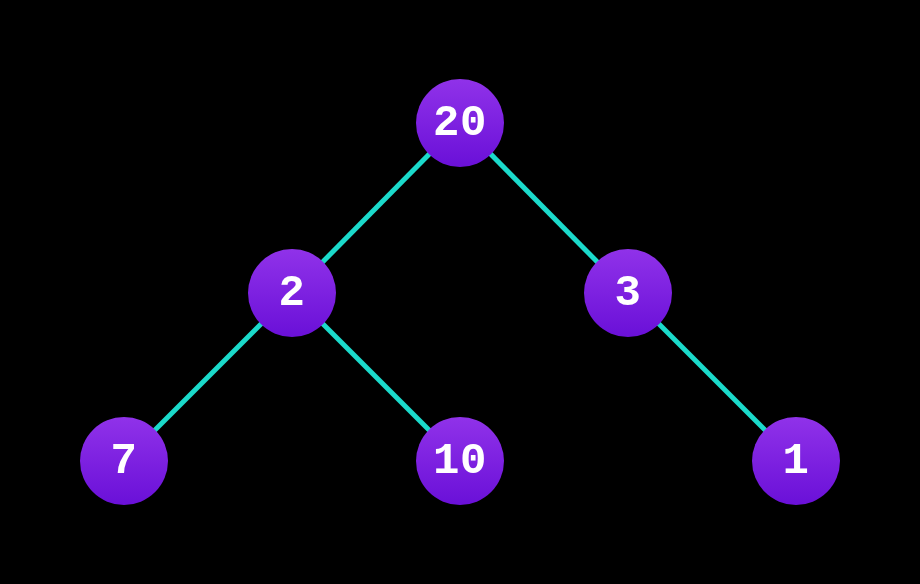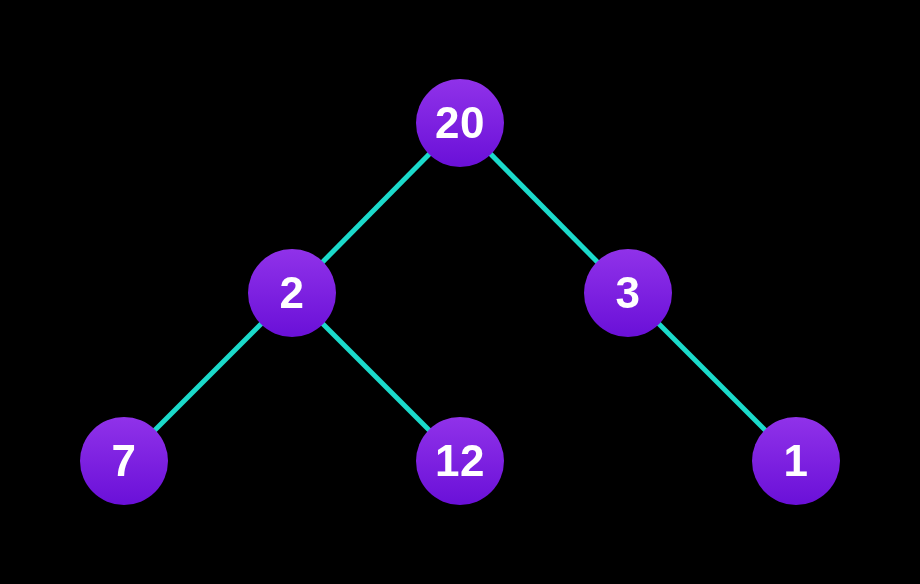--- a/index.html
+++ b/index.html
@@ -6,21 +6,21 @@
     margin: 0;
     padding: 0;
     background: #000000;
   }
   .stage {
     position: relative;
     width: 920px;
     height: 584px;
     background: #000000;
     overflow: hidden;
-    font-family: Liberation Sans, sans-serif;
+    font-family: Liberation Mono, monospace;
   }
   .edges {
     position: absolute;
     left: 0;
     top: 0;
     width: 920px;
     height: 584px;
   }
   .edges line {
     stroke: #1bdacb;
@@ -76,20 +76,20 @@
 
   <div class="node node-r">
     <span class="value">3</span>
   </div>
 
   <div class="node node-ll">
     <span class="value">7</span>
   </div>
 
   <div class="node node-lr">
-    <span class="value">12</span>
+    <span class="value">10</span>
   </div>
 
   <div class="node node-rr">
     <span class="value">1</span>
   </div>
 
 </div>
 
 </body></html>

